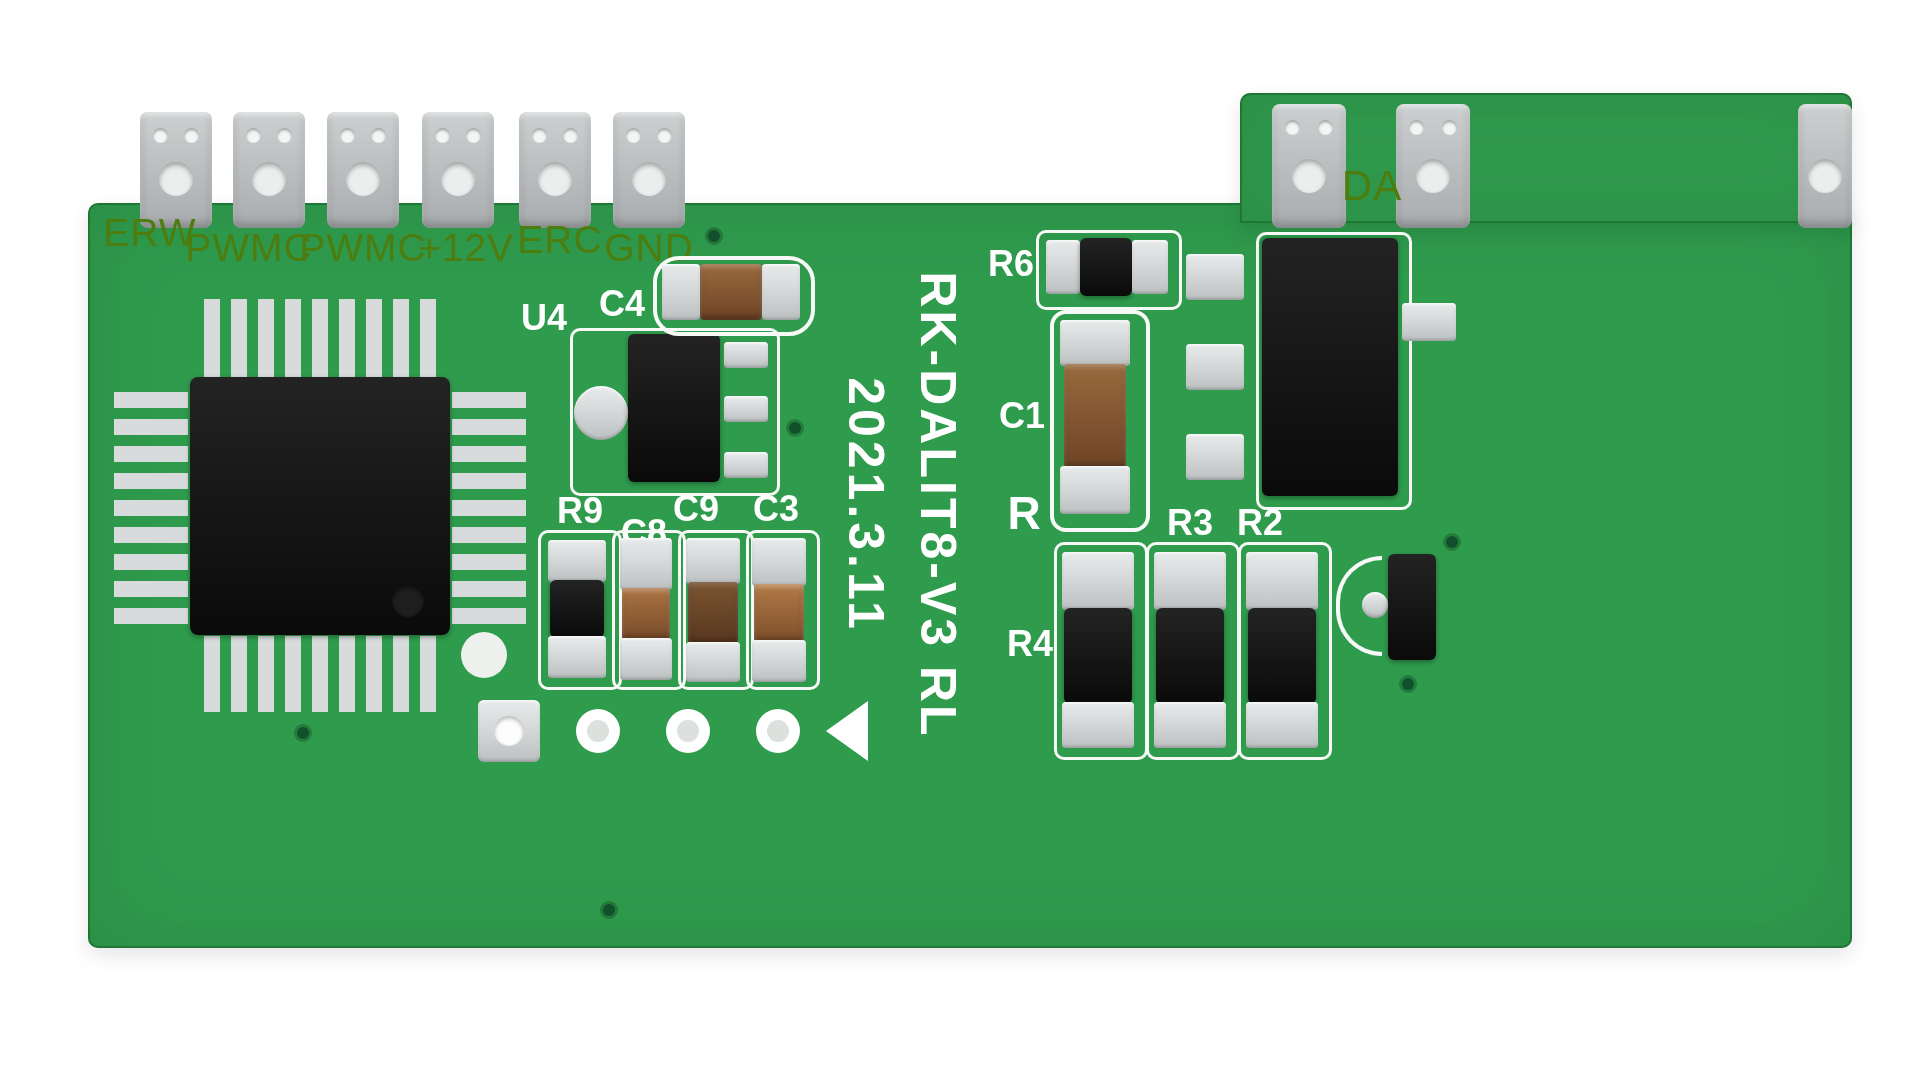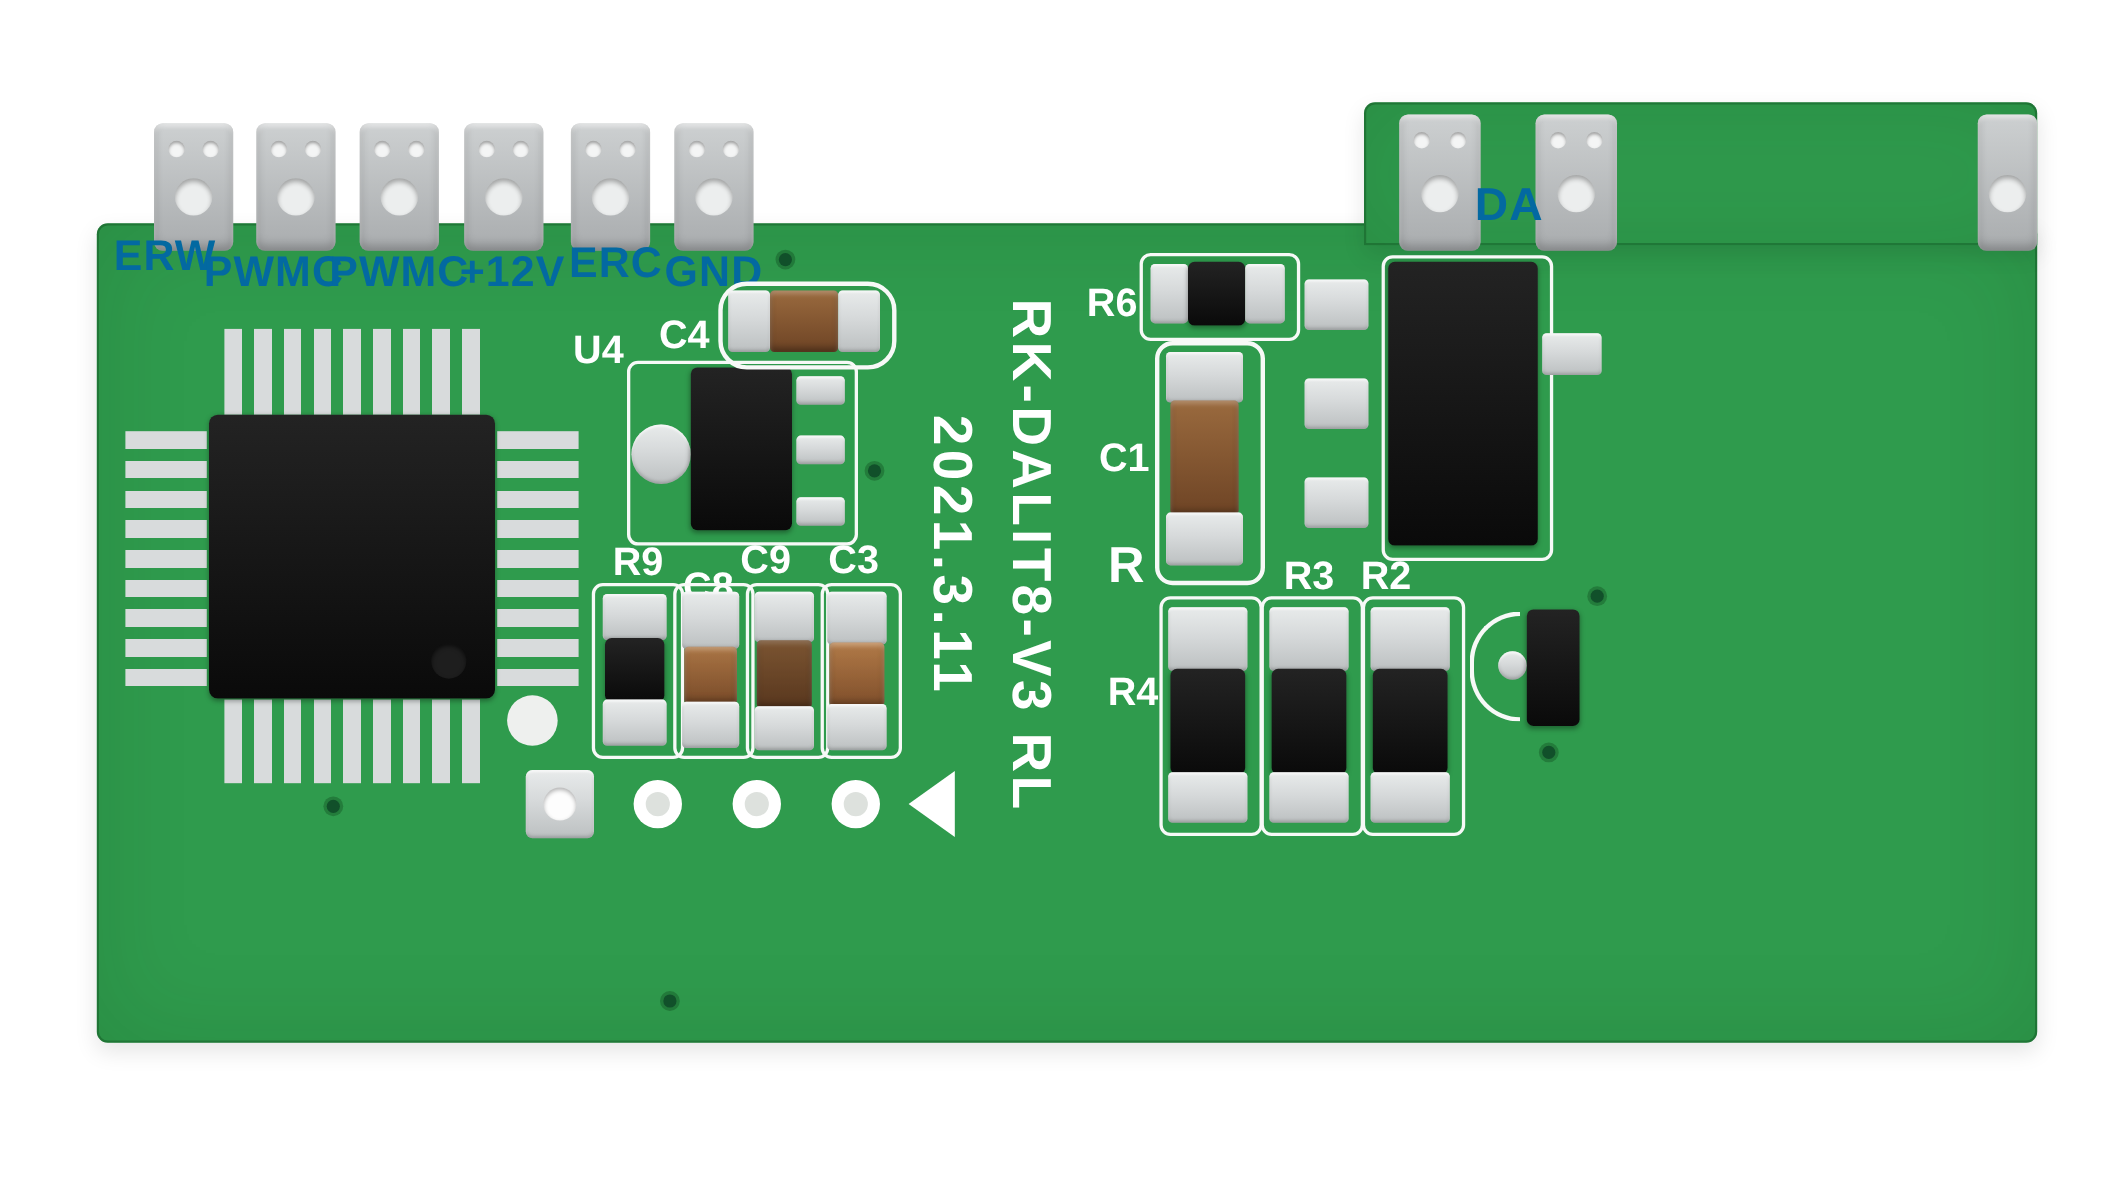--- a/index.html
+++ b/index.html
@@ -18,21 +18,21 @@
          border-radius:50%;background:#eceeee;box-shadow:inset 0 3px 5px rgba(0,0,0,.32);}
   .pad{background:linear-gradient(180deg,#e8ebeb,var(--pad_silver,#d6d9da) 45%,#bcc0c1);border-radius:4px;
          box-shadow:inset 0 2px 2px rgba(255,255,255,.65), inset 0 -2px 3px rgba(0,0,0,.18);}
   .blk{background:linear-gradient(180deg,#232323,var(--component_black,#0a0a0a));border-radius:6px;
          box-shadow:0 2px 5px rgba(0,0,0,.35);}
   .brn{background:linear-gradient(180deg,#9a6a3e,var(--capacitor_brown,#6e4425));border-radius:4px;
          box-shadow:inset 0 3px 5px rgba(255,255,255,.25), inset 0 -4px 6px rgba(0,0,0,.30);}
   .silk{border:4px solid var(--silkscreen,#f7f9f7);border-radius:16px;}
   .thin{border-width:3px;border-radius:10px;}
   .lab{color:#fff;font-weight:700;font-size:36px;transform:translateX(-50%);white-space:nowrap;}
-  .tlab{color:#0369a1;font-weight:700;font-size:39px;transform:translateX(-50%);letter-spacing:1px;white-space:nowrap;}
+  .tlab{color:#4d7c0f;font-weight:400;font-size:39px;transform:translateX(-50%);letter-spacing:1px;white-space:nowrap;}
   .big{font-size:46px;}
   .vtext{color:#fff;font-weight:700;font-size:50px;white-space:nowrap;
          transform:translate(-50%,-50%) rotate(90deg);}
   .pins-h{background:repeating-linear-gradient(90deg,#d8dbdc 0 16px, rgba(0,0,0,0) 16px 27px);}
   .pins-v{background:repeating-linear-gradient(180deg,#d8dbdc 0 16px, rgba(0,0,0,0) 16px 27px);}
   .via{width:12px;height:12px;border-radius:50%;background:#11502a;box-shadow:0 0 0 3px rgba(0,30,8,.25);}
   .ring{background:#fff;border-radius:50%;}
   .ring::after{content:"";position:absolute;inset:11px;border-radius:50%;background:#dde1dd;}
   .tri{width:0;height:0;border-top:30px solid transparent;border-bottom:30px solid transparent;border-right:42px solid #fff;}
   .arc{border:4px solid var(--silkscreen,#f7f9f7);border-right:none;border-radius:46px 0 0 46px;}
@@ -134,21 +134,21 @@
   <div class="abs pad" style="left:752px;top:640px;width:54px;height:42px"></div>
 
   <div class="abs pad" style="left:478px;top:700px;width:62px;height:62px;border-radius:6px">
     <div class="abs round" style="left:16px;top:16px;width:30px;height:30px;background:#fdfdfd;box-shadow:inset 0 2px 4px rgba(0,0,0,.3)"></div>
   </div>
   <div class="abs ring" style="left:576px;top:709px;width:44px;height:44px"></div>
   <div class="abs ring" style="left:666px;top:709px;width:44px;height:44px"></div>
   <div class="abs ring" style="left:756px;top:709px;width:44px;height:44px"></div>
   <div class="abs tri" style="left:826px;top:701px"></div>
 
-  <div class="abs lab" style="left:1011px;top:254px">R6</div>
+  <div class="abs lab" style="left:1011px;top:243px">R6</div>
   <div class="abs silk thin" style="left:1036px;top:230px;width:140px;height:74px"></div>
   <div class="abs pad" style="left:1046px;top:240px;width:34px;height:54px"></div>
   <div class="abs blk" style="left:1080px;top:238px;width:52px;height:58px"></div>
   <div class="abs pad" style="left:1132px;top:240px;width:36px;height:54px"></div>
 
   <div class="abs pad" style="left:1186px;top:254px;width:58px;height:46px"></div>
   <div class="abs pad" style="left:1186px;top:344px;width:58px;height:46px"></div>
   <div class="abs pad" style="left:1186px;top:434px;width:58px;height:46px"></div>
   <div class="abs silk thin" style="left:1256px;top:232px;width:150px;height:272px"></div>
   <div class="abs blk" style="left:1262px;top:238px;width:136px;height:258px"></div>
@@ -157,21 +157,21 @@
   <div class="abs lab" style="left:1022px;top:395px">C1</div>
   <div class="abs silk" style="left:1050px;top:310px;width:92px;height:214px"></div>
   <div class="abs pad" style="left:1060px;top:320px;width:70px;height:46px"></div>
   <div class="abs brn" style="left:1064px;top:364px;width:62px;height:104px"></div>
   <div class="abs pad" style="left:1060px;top:466px;width:70px;height:48px"></div>
 
   <div class="abs lab big" style="left:1024px;top:486px">R</div>
 
   <div class="abs lab" style="left:1190px;top:502px">R3</div>
   <div class="abs lab" style="left:1260px;top:502px">R2</div>
-  <div class="abs lab" style="left:1030px;top:608px">R4</div>
+  <div class="abs lab" style="left:1030px;top:623px">R4</div>
 
   <div class="abs silk thin" style="left:1054px;top:542px;width:88px;height:212px"></div>
   <div class="abs pad" style="left:1062px;top:552px;width:72px;height:58px"></div>
   <div class="abs blk" style="left:1064px;top:608px;width:68px;height:96px"></div>
   <div class="abs pad" style="left:1062px;top:702px;width:72px;height:46px"></div>
 
   <div class="abs silk thin" style="left:1146px;top:542px;width:88px;height:212px"></div>
   <div class="abs pad" style="left:1154px;top:552px;width:72px;height:58px"></div>
   <div class="abs blk" style="left:1156px;top:608px;width:68px;height:96px"></div>
   <div class="abs pad" style="left:1154px;top:702px;width:72px;height:46px"></div>

